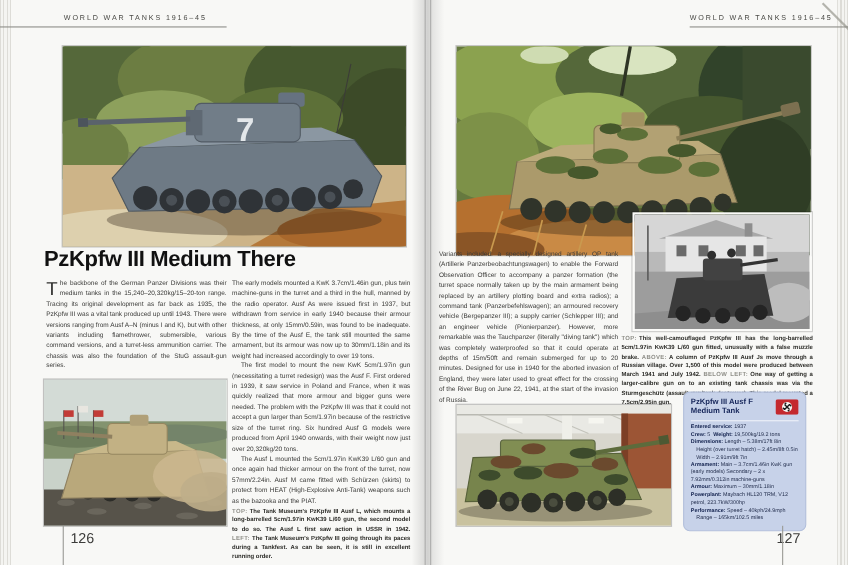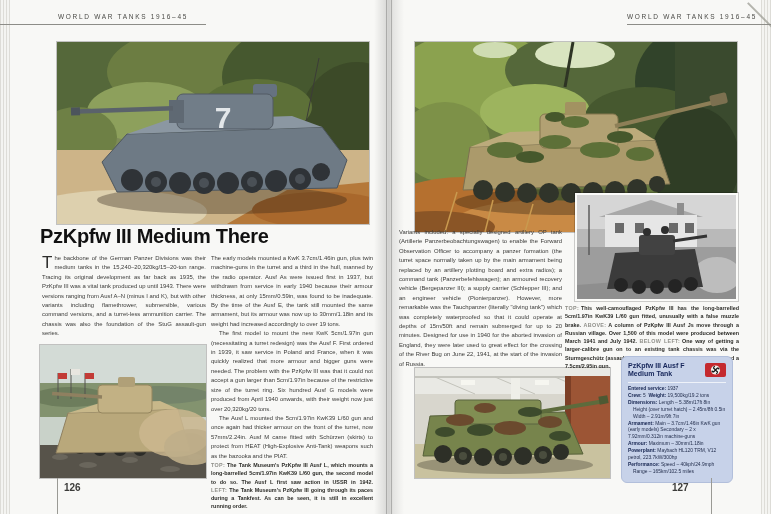--- a/index.html
+++ b/index.html
@@ -30,21 +30,21 @@
 
   
   .title{position:absolute;left:40px;top:225px;font-size:20px;font-weight:bold;color:#111;
     letter-spacing:-0.3px;white-space:nowrap;}
   .col{position:absolute;font-size:5.9px;line-height:9.4px;color:#3a3a38;text-align:justify;}
   .col p{margin:0;}
   .col p.ind{text-indent:8px;}
   .dropcap{float:left;font-size:17px;line-height:15px;font-weight:normal;color:#2e2e2c;margin:1px 2px 0 0;}
   .caption{font-size:5.4px;line-height:8.3px;font-weight:bold;color:#2c2c28;text-align:justify;margin-top:7px;}
   .cap-label{color:#8f8f89;font-weight:bold;margin-right:2px;letter-spacing:.3px;}
-  .pageno{position:absolute;font-size:10px;font-weight:bold;color:#3c3c3a;}
+  .pageno{position:absolute;font-size:13px;font-weight:normal;color:#3c3c3a;}
   .pagerule{position:absolute;width:1px;height:36px;background:#9a9a95;}
 
   
   .specbox{position:absolute;left:621px;top:356px;width:112px;box-sizing:border-box;
     background:#c7d2e9;border:1px solid #b2bfdb;border-radius:6px;padding:5px 6px 6px 6px;}
   .spec-title{font-size:7px;line-height:8px;font-weight:bold;color:#16265a;padding-right:24px;}
   .spec-flag{position:absolute;right:6px;top:6px;}
   .spec-rule{height:1px;background:#eef2f9;margin:4px 0 3px 0;}
   .spec-row{font-size:4.9px;line-height:6.9px;color:#1e2948;text-align:left;}
   .spec-row b{color:#14234f;}
@@ -339,16 +339,16 @@
     <div class="spec-row"><b>Dimensions:</b> <span>Length – 5.38m/17ft 8in</span></div>
     <div class="spec-row indent"><span>Height (over turret hatch) – 2.45m/8ft 0.5in</span></div>
     <div class="spec-row indent"><span>Width – 2.91m/9ft 7in</span></div>
     <div class="spec-row"><b>Armament:</b> <span>Main – 3.7cm/1.46in KwK gun (early models) Secondary – 2 x 7.92mm/0.312in machine-guns</span></div>
     <div class="spec-row"><b>Armour:</b> <span>Maximum – 30mm/1.18in</span></div>
     <div class="spec-row"><b>Powerplant:</b> <span>Maybach HL120 TRM, V12 petrol, 223.7kW/300hp</span></div>
     <div class="spec-row"><b>Performance:</b> <span>Speed – 40kph/24.9mph</span></div>
     <div class="spec-row indent"><span>Range – 165km/102.5 miles</span></div>
   </div>
 
-  <div class="pageno" style="left:672px;top:482px;width:18px;text-align:left;">127</div>
+  <div class="pageno" style="left:706px;top:482px;width:18px;text-align:left;">127</div>
   <div class="pagerule" style="left:711px;top:478px;"></div>
 
 </div>
 
 </body></html>

